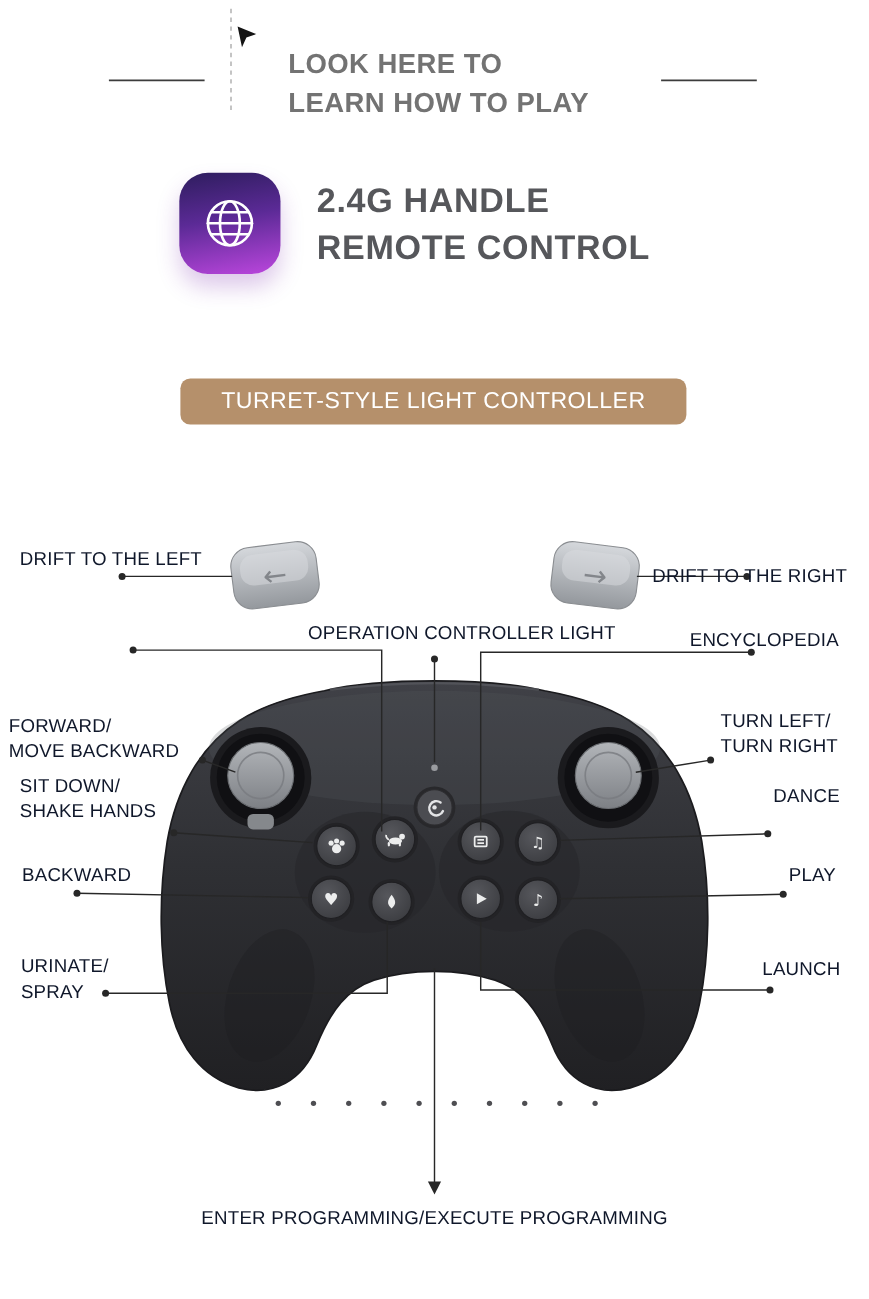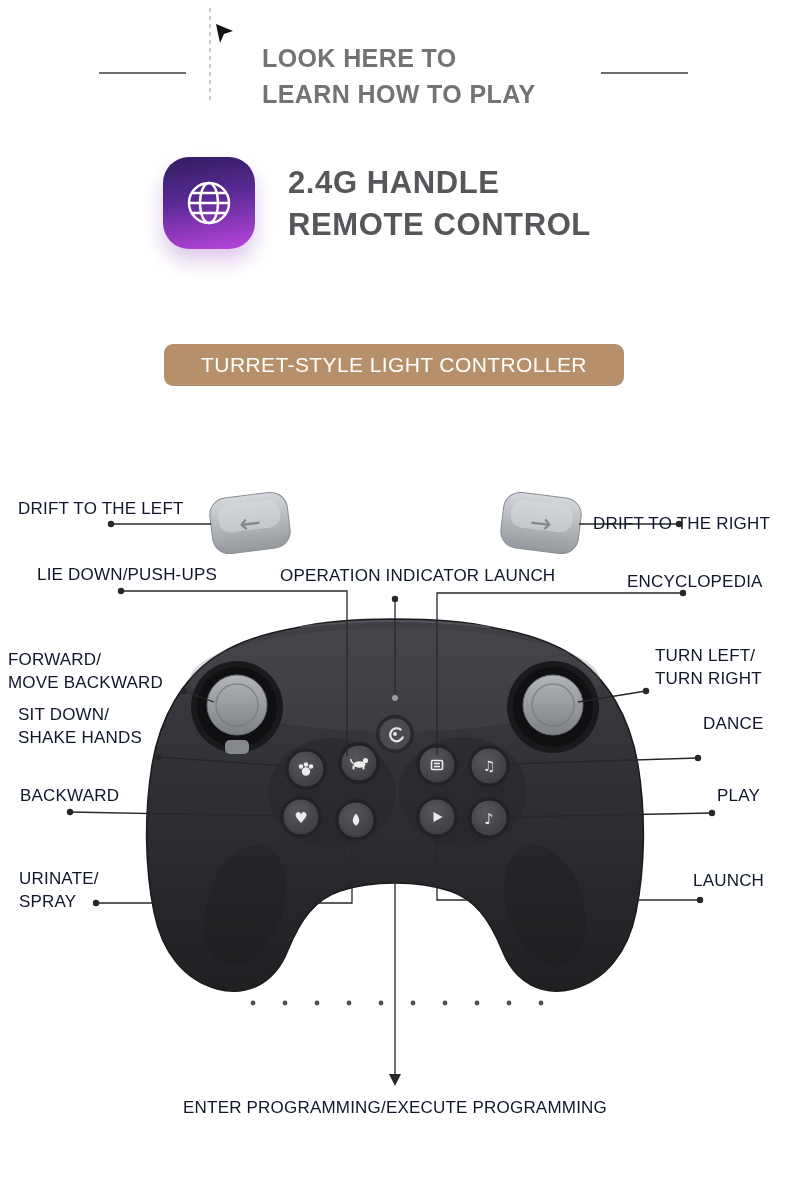--- a/index.html
+++ b/index.html
@@ -234,22 +234,21 @@
   </div>
   <div class="prod-title">
     <div>2.4G HANDLE</div>
     <div>REMOTE CONTROL</div>
   </div>
 
   <div class="banner">TURRET-STYLE LIGHT CONTROLLER</div>
 
   <div class="lbl" style="left:18px;top:497px">DRIFT TO THE LEFT</div>
   <div class="lbl" style="left:593px;top:512px">DRIFT TO THE RIGHT</div>
-  <div class="lbl" style="left:37px;top:563px">LIE DOWN/PUSH-UPS</div>
-  <div class="lbl" style="left:280px;top:564px">OPERATION INDICATOR LAUNCH</div>
+  <div class="lbl" style="left:280px;top:564px">OPERATION CONTROLLER LIGHT</div>
   <div class="lbl" style="left:627px;top:570px">ENCYCLOPEDIA</div>
   <div class="lbl" style="left:8px;top:648px">FORWARD/
 MOVE BACKWARD</div>
   <div class="lbl" style="left:655px;top:644px">TURN LEFT/
 TURN RIGHT</div>
   <div class="lbl" style="left:18px;top:703px">SIT DOWN/
 SHAKE HANDS</div>
   <div class="lbl" style="left:703px;top:712px">DANCE</div>
   <div class="lbl" style="left:20px;top:784px">BACKWARD</div>
   <div class="lbl" style="left:717px;top:784px">PLAY</div>

